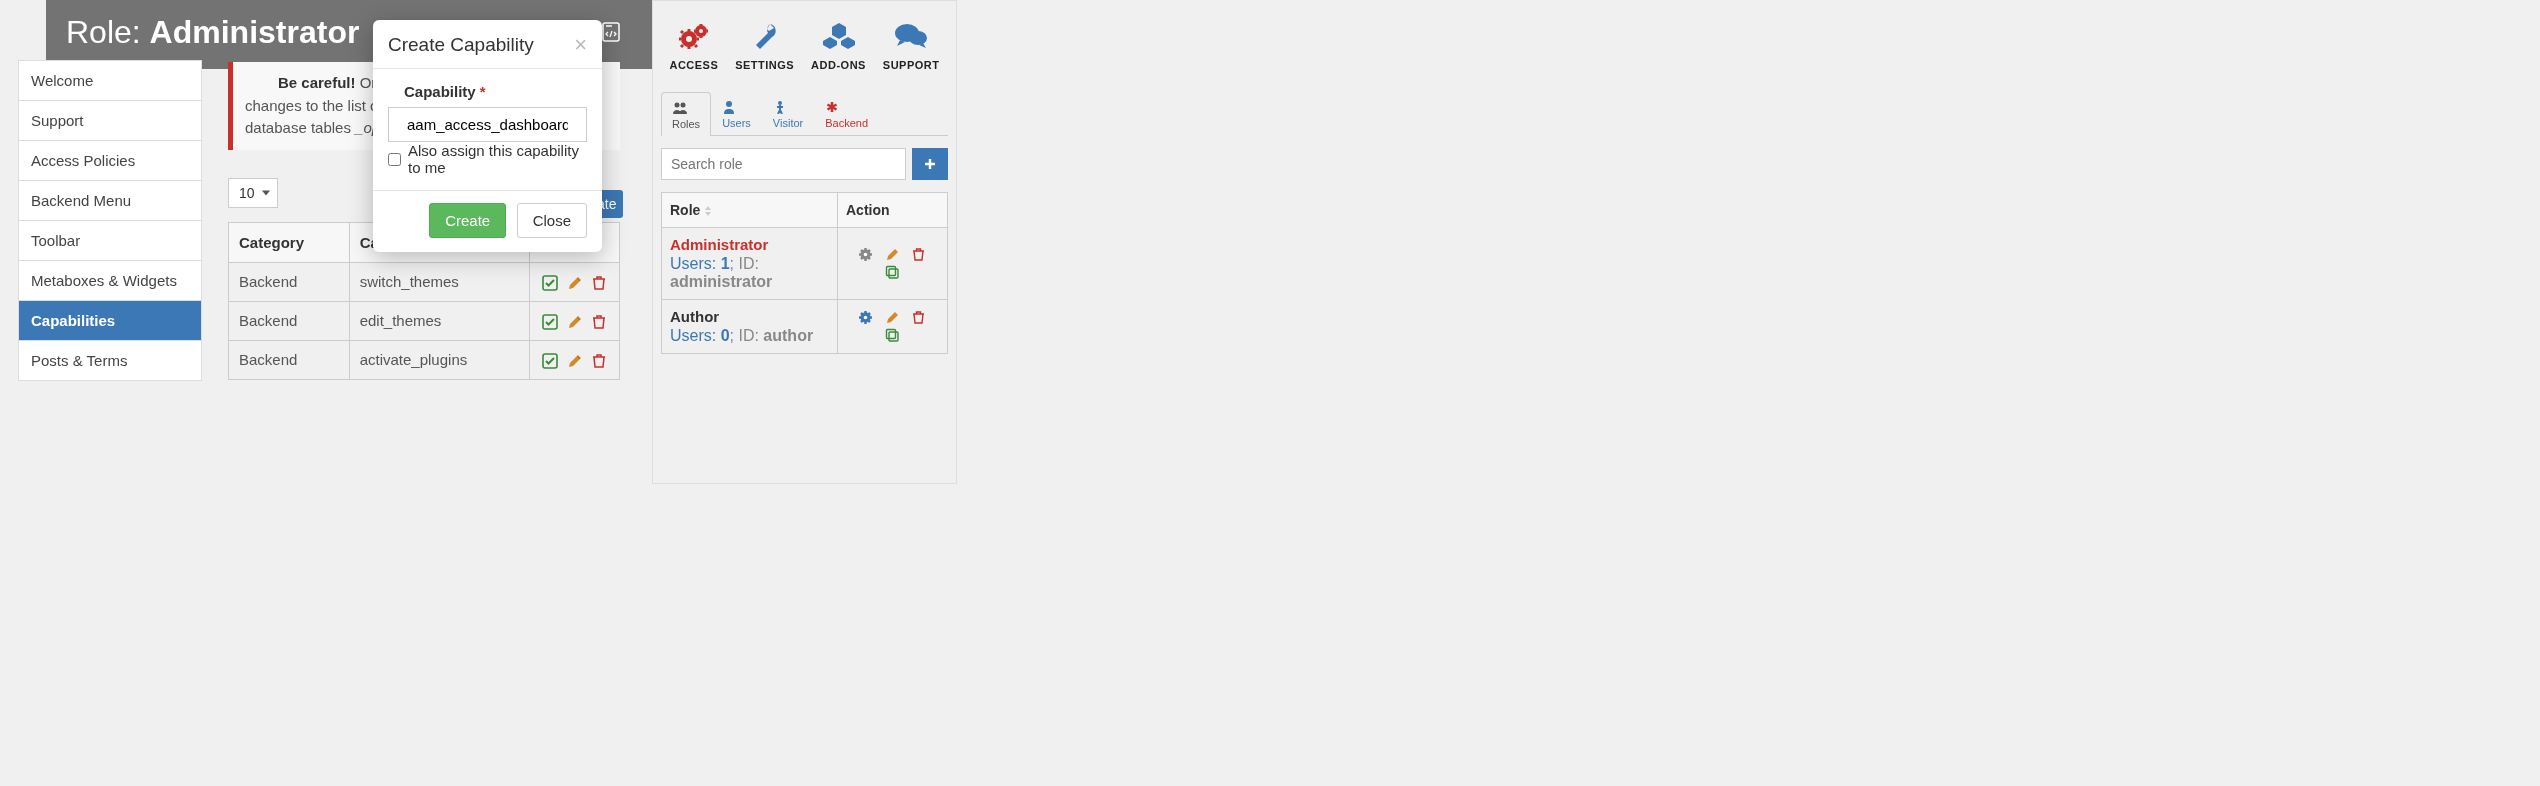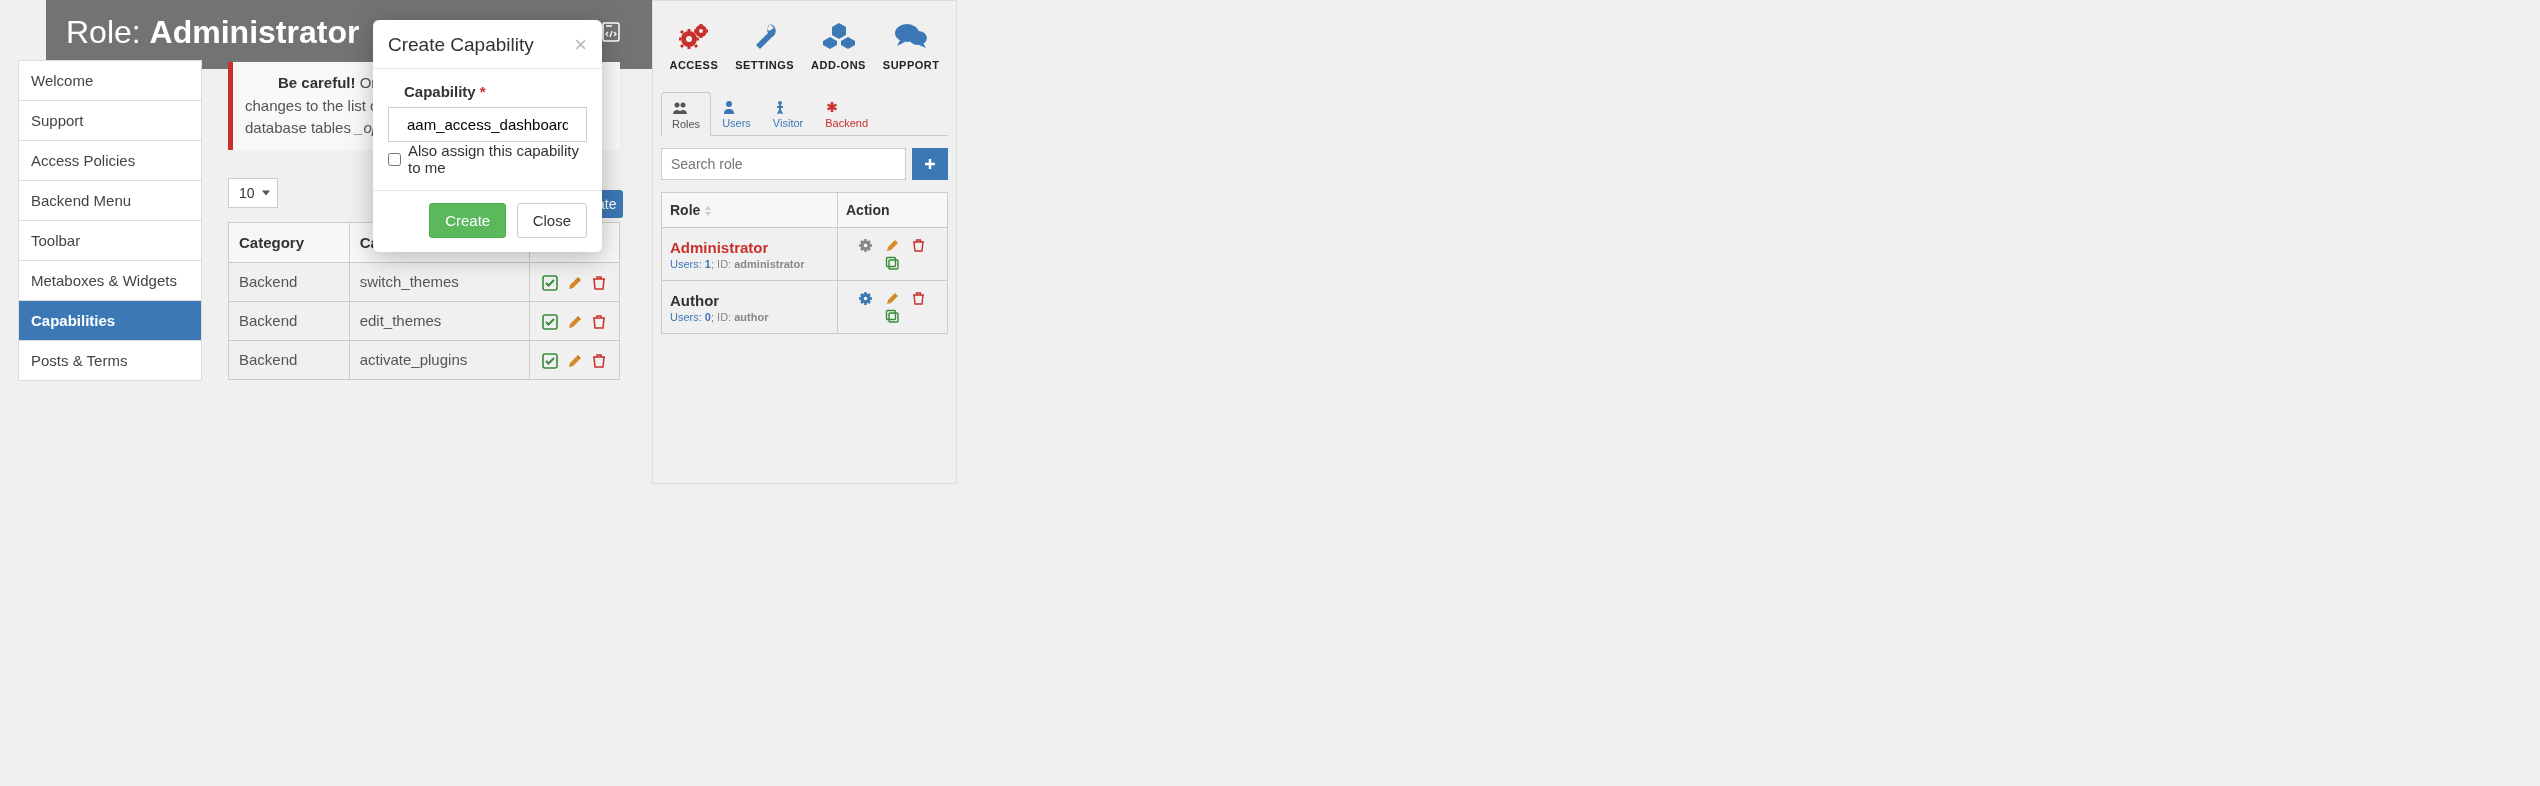--- a/index.html
+++ b/index.html
@@ -44,21 +44,21 @@
 
 .role-search-row { display: flex; margin: 12px 0; gap: 6px; }
 .role-search { flex: 1; padding: 7px 9px; font-size: 14px; border: 1px solid #ccc; background: #fff; color: #888; }
 .add-role { width: 36px; background: #3b78b5; display: flex; align-items: center; justify-content: center; cursor: pointer; }
 
 .roles-table { width: 100%; border-collapse: collapse; border: 1px solid #ccc; }
 .roles-table th { text-align: left; padding: 9px 8px; font-size: 14px; background: #f7f7f7; border: 1px solid #ccc; }
 .roles-table td { padding: 8px 8px; border: 1px solid #ccc; vertical-align: middle; }
 .role-name { font-weight: 700; font-size: 15px; }
 .role-name.admin { color: #c9302c; }
-.role-meta { font-size: 11px; color: #3b78b5; margin-top: 2px; }
+.role-meta { font-size: 16px; color: #3b78b5; margin-top: 2px; }
 .role-meta .g { color: #888; }
 .role-actions { text-align: center; width: 110px; }
 .role-actions .iconbtn { margin: 0 3px; }
 .modal { position: absolute; left: 373px; top: 20px; width: 229px; background: #fff; border-radius: 6px; box-shadow: 0 6px 24px rgba(0,0,0,0.25); }
 .modal-header { padding: 14px 15px 12px; border-bottom: 1px solid #e5e5e5; display: flex; justify-content: space-between; align-items: center; }
 .modal-title { font-size: 19px; font-weight: 400; color: #333; }
 .modal-close { font-size: 22px; color: #bbb; cursor: pointer; font-weight: 300; line-height: 1; }
 .modal-body { padding: 14px 15px; }
 .modal-label { font-size: 15px; font-weight: 600; color: #333; margin-left: 16px; }
 .modal-label .req { color: #c9302c; }

